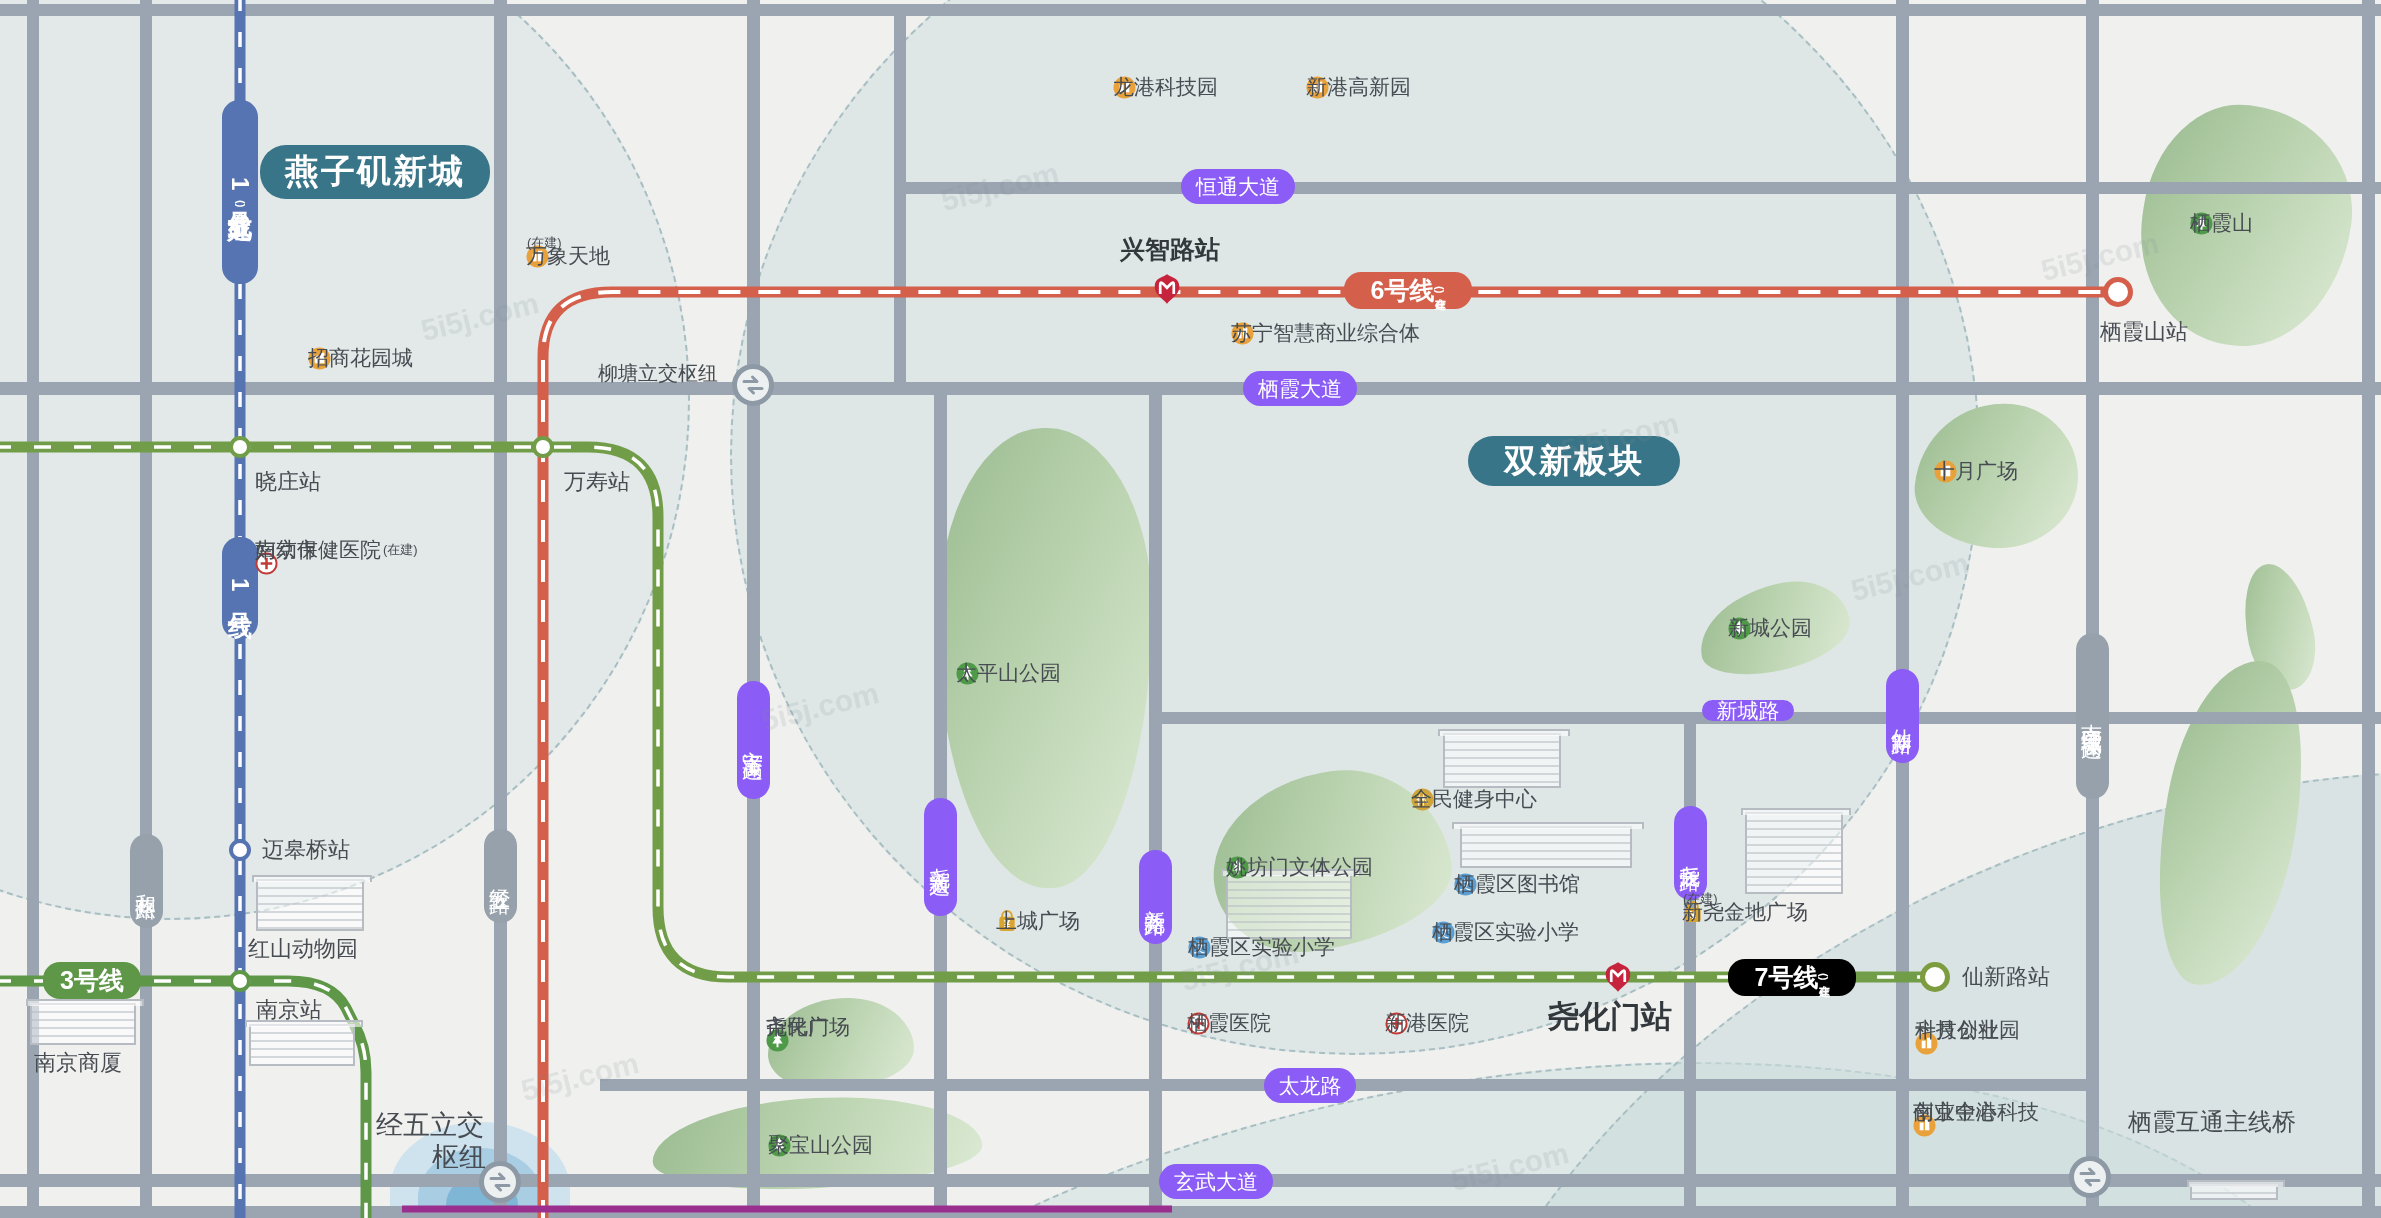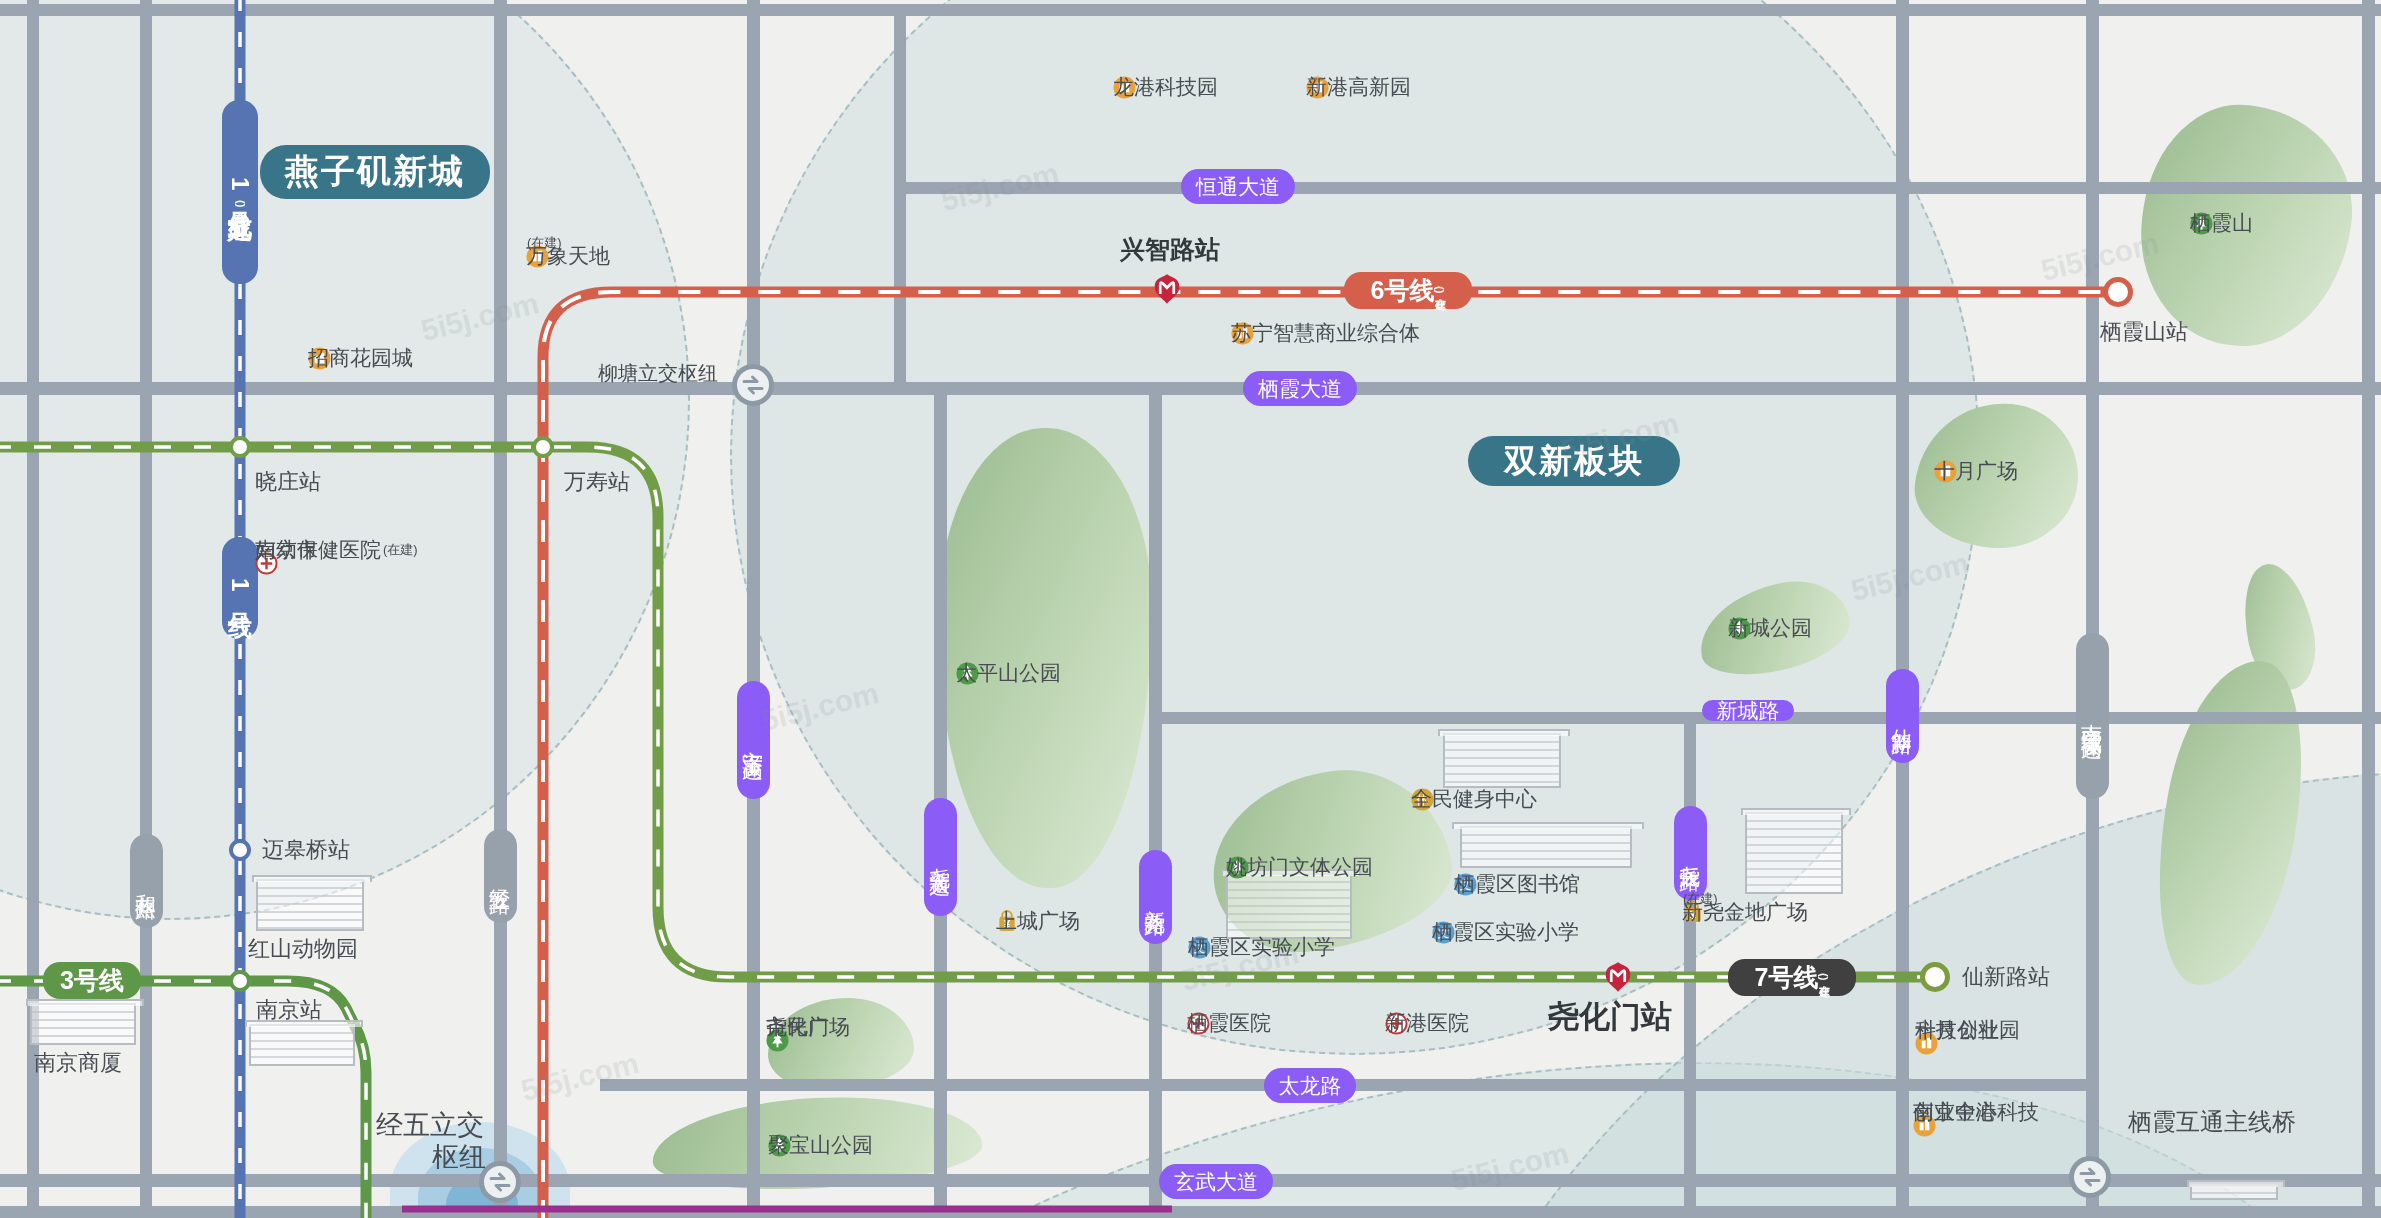--- a/index.html
+++ b/index.html
@@ -176,21 +176,21 @@
       <div class="pill tan v" style="font-size: 21px; width: 33px; height: 94px; left: 1138.5px; top: 850px;">新尧路</div>
       <div class="pill tan v" style="font-size: 21px; width: 33px; height: 94px; left: 1673.5px; top: 806px;">尧辰路</div>
       <div class="pill tan v" style="font-size: 21px; width: 33px; height: 94px; left: 1885.5px; top: 669px;">仙新路</div>
       <div class="pill gray v" style="font-size: 21px; width: 33px; height: 94px; left: 129.5px; top: 834px;">和燕路</div>
       <div class="pill gray v" style="font-size: 21px; width: 33px; height: 94px; left: 483.5px; top: 829px;">经五路</div>
       <div class="pill gray v" style="font-size: 21px; width: 33px; height: 166px; left: 2075.5px; top: 633px;">南京绕城高速</div>
       <div class="mpill v" style="background: rgb(85, 116, 177); font-size: 24px; width: 36px; height: 184px; left: 222px; top: 100px;">1号线北延<span class="sub" style="position: static; font-size: 11px; writing-mode: vertical-rl; letter-spacing: 0px;">(在建)</span></div>
       <div class="mpill v" style="background: rgb(85, 116, 177); font-size: 24px; width: 36px; height: 102px; left: 222px; top: 537px;">1号线</div>
       <div class="mpill" style="background: rgb(95, 151, 73); font-size: 25px; width: 98px; height: 37px; left: 43px; top: 961.5px;">3号线</div>
       <div class="mpill" style="background: rgb(212, 96, 76); font-size: 25px; width: 128px; height: 37px; left: 1344px; top: 271.5px;">6号线<span class="sub" style="position: static; font-size: 11px; writing-mode: vertical-rl; letter-spacing: 0px;">(在建)</span></div>
-      <div class="mpill" style="background: #404040; font-size: 25px; width: 128px; height: 37px; left: 1728px; top: 958.5px;">7号线<span class="sub" style="position: static; font-size: 11px; writing-mode: vertical-rl; letter-spacing: 0px;">(在建)</span></div>
+      <div class="mpill" style="background: #000000; font-size: 25px; width: 128px; height: 37px; left: 1728px; top: 958.5px;">7号线<span class="sub" style="position: static; font-size: 11px; writing-mode: vertical-rl; letter-spacing: 0px;">(在建)</span></div>
     </div>
   <div id="labels">
       <div class="lbl" style="left: 956px; top: 660px; font-size: 21px;">
         <span class="ic">
           <svg width="23" height="23" viewBox="0 0 24 24">
             <circle cx="12" cy="12" r="11.5" fill="#4f9a48"></circle>
             <path d="M12 4 L16.2 10 H13.9 L17.4 15.2 H13 V19 H11 V15.2 H6.6 L10.1 10 H7.8 Z" fill="#fff"></path>
           </svg>
         </span>
         <span class="txt">

